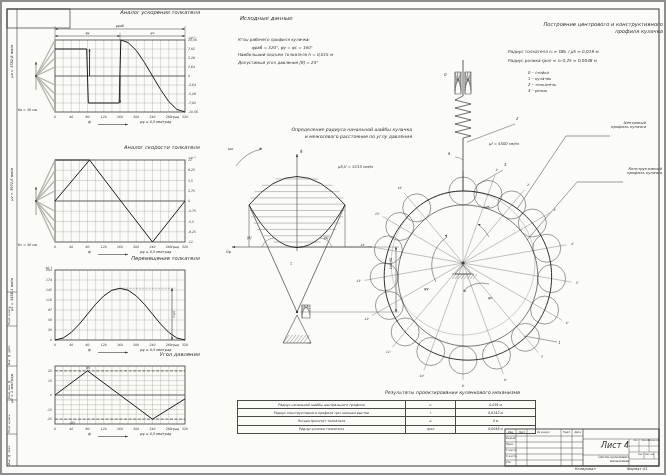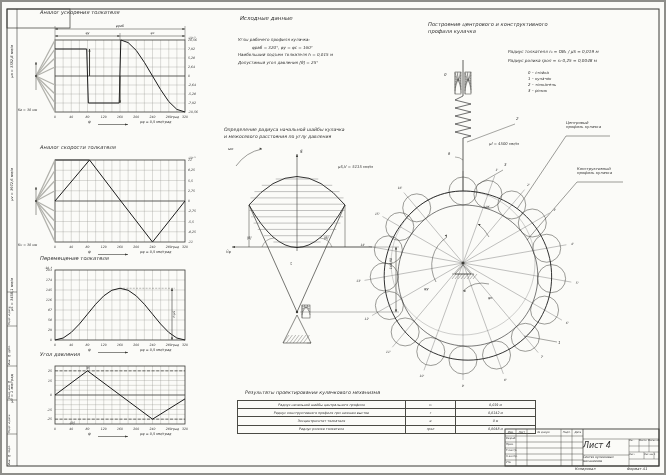--- a/index.html
+++ b/index.html
@@ -1,21 +1,21 @@
 <!DOCTYPE html>
 <html><head>
 <meta charset="utf-8">
 <style>
   html,body{margin:0;padding:0}
   #wrap{position:relative;width:666px;height:475px;background:#8e8e8a;font-family:"DejaVu Sans",sans-serif;overflow:hidden}
   #paper{position:absolute;left:2px;top:2px;width:662px;height:471px;background:#fbfbf8}
   svg{position:absolute;left:0;top:0}
   svg text{font-family:"DejaVu Sans",sans-serif;font-style:italic;fill:#2e2e2e}
   .t{position:absolute;font-style:italic;color:#2e2e2e;white-space:nowrap;line-height:1.18}
-  .c{text-align:left}
+  .c{text-align:right}
   .vert{writing-mode:vertical-rl;transform:rotate(180deg)}
   #restable{position:absolute;left:237px;top:400px;border-collapse:collapse}
   #restable td{border:0.7px solid #4a4a44;font-size:3.3px;font-style:italic;color:#2e2e2e;text-align:center;padding:0 2px;height:7.2px}
 </style>
 </head>
 <body>
 
 <div id="wrap">
   <div id="paper"></div>
   <svg id="lw" width="666" height="475" viewBox="0 0 666 475">

